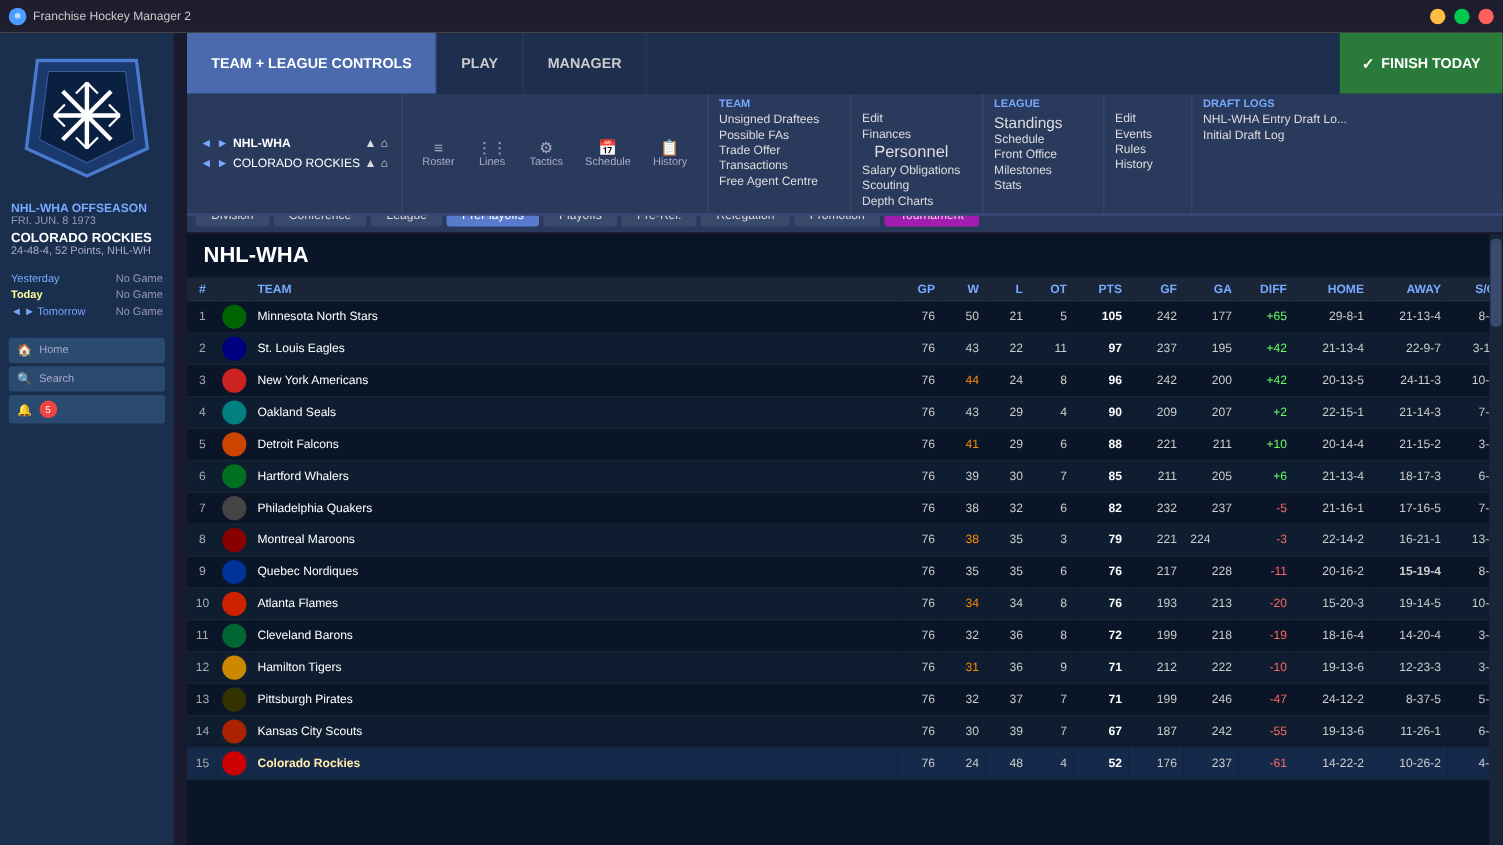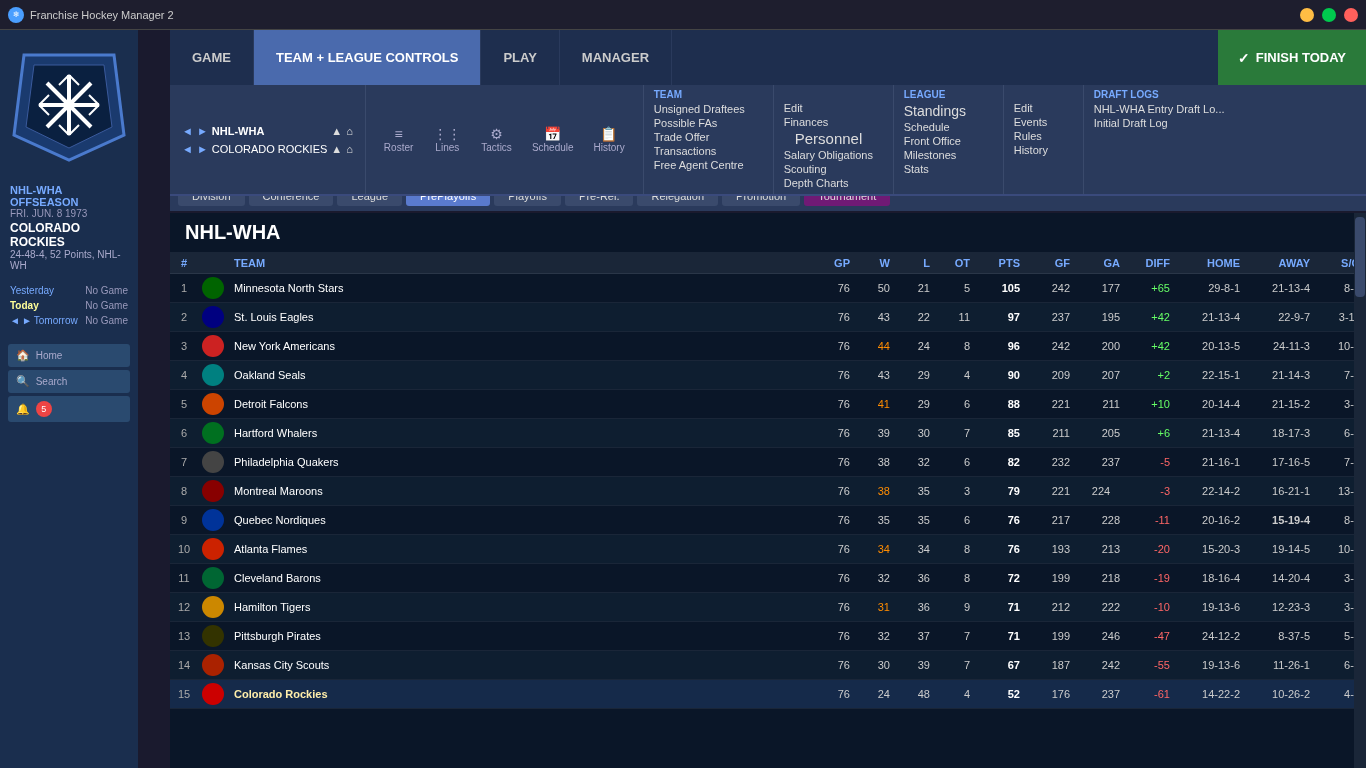--- a/index.html
+++ b/index.html
@@ -15,39 +15,36 @@
   <span style="width:16px;height:16px;background:#4a9eff;border-radius:50%;margin-right:6px;display:inline-flex;align-items:center;justify-content:center;font-size:8px;color:#fff;">❄</span>
   <span style="font-size:11px;color:#ccc;flex:1;">Franchise Hockey Manager 2</span>
   <div style="display:flex;gap:8px;align-items:center;">
     <span style="width:14px;height:14px;background:#ffbd44;border-radius:50%;display:inline-flex;align-items:center;justify-content:center;font-size:9px;cursor:pointer;color:transparent;">─</span>
     <span style="width:14px;height:14px;background:#00ca4e;border-radius:50%;display:inline-flex;align-items:center;justify-content:center;font-size:9px;cursor:pointer;color:transparent;">□</span>
     <span style="width:14px;height:14px;background:#ff605c;border-radius:50%;display:inline-flex;align-items:center;justify-content:center;font-size:9px;cursor:pointer;color:transparent;">✕</span>
   </div>
 </div>
 
 <div style="position:absolute;top:30px;left:170px;right:0;height:55px;background:#1e2e4e;display:flex;align-items:stretch;z-index:150;">
-  <div style="display:flex;align-items:center;justify-content:center;padding:0 22px;font-size:13px;font-weight:bold;color:#ccc;cursor:pointer;border-right:1px solid #2a3a5c;">
-    <span>GAME</span>
-  </div>
   <div style="display:flex;align-items:center;justify-content:center;padding:0 22px;font-size:13px;font-weight:bold;color:#fff;cursor:pointer;border-right:1px solid #2a3a5c;background:#4a6aad;">
     <span>TEAM + LEAGUE CONTROLS</span>
   </div>
   <div style="display:flex;align-items:center;justify-content:center;padding:0 22px;font-size:13px;font-weight:bold;color:#ccc;cursor:pointer;border-right:1px solid #2a3a5c;">
     <span>PLAY</span>
   </div>
   <div style="display:flex;align-items:center;justify-content:center;padding:0 22px;font-size:13px;font-weight:bold;color:#ccc;cursor:pointer;border-right:1px solid #2a3a5c;">
     <span>MANAGER</span>
   </div>
   <div style="margin-left:auto;background:#2a7a3a;display:flex;align-items:center;padding:0 20px;cursor:pointer;font-weight:bold;font-size:13px;color:#fff;gap:6px;">
     <span style="font-size:14px;">✓</span>
     <span>FINISH TODAY</span>
   </div>
 </div>
 
-<div style="position:absolute;top:30px;left:0;width:138px;height:738px;background:#1a2e4e;z-index:100;display:flex;flex-direction:column;">
+<div style="position:absolute;top:30px;left:0;width:158px;height:738px;background:#1a2e4e;z-index:100;display:flex;flex-direction:column;">
 
   <div style="width:130px;height:130px;margin:10px auto;display:flex;align-items:center;justify-content:center;">
     <svg viewBox="0 0 120 120" width="120" height="120">
       <polygon points="15,10 105,10 115,90 60,115 5,90" fill="#1a3a6e" stroke="#4a7acd" stroke-width="3"></polygon>
       <polygon points="25,20 95,20 103,82 60,103 17,82" fill="#0a2040" stroke="#3a5a9c" stroke-width="1"></polygon>
 
       <line x1="60" y1="30" x2="60" y2="90" stroke="white" stroke-width="4"></line>
       <line x1="30" y1="60" x2="90" y2="60" stroke="white" stroke-width="4"></line>
       <line x1="38" y1="38" x2="82" y2="82" stroke="white" stroke-width="4"></line>
       <line x1="82" y1="38" x2="38" y2="82" stroke="white" stroke-width="4"></line>
@@ -190,21 +187,21 @@
 
 <div style="position:absolute;top:181px;left:170px;right:0;background:#2a3a5c;padding:5px 8px;display:flex;gap:4px;z-index:130;">
   <div style="padding:4px 14px;border-radius:3px;cursor:pointer;font-size:11px;color:#ddd;background:#3a4a6c;">Division</div>
   <div style="padding:4px 14px;border-radius:3px;cursor:pointer;font-size:11px;color:#ddd;background:#3a4a6c;">Conference</div>
   <div style="padding:4px 14px;border-radius:3px;cursor:pointer;font-size:11px;color:#ddd;background:#3a4a6c;">League</div>
   <div style="padding:4px 14px;border-radius:3px;cursor:pointer;font-size:11px;color:#fff;background:#5a7acd;">PrePlayoffs</div>
   <div style="padding:4px 14px;border-radius:3px;cursor:pointer;font-size:11px;color:#ddd;background:#3a4a6c;">Playoffs</div>
   <div style="padding:4px 14px;border-radius:3px;cursor:pointer;font-size:11px;color:#ddd;background:#3a4a6c;">Pre-Rel.</div>
   <div style="padding:4px 14px;border-radius:3px;cursor:pointer;font-size:11px;color:#ddd;background:#3a4a6c;">Relegation</div>
   <div style="padding:4px 14px;border-radius:3px;cursor:pointer;font-size:11px;color:#ddd;background:#3a4a6c;">Promotion</div>
-  <div style="padding:4px 14px;border-radius:3px;cursor:pointer;font-size:11px;color:#ddd;background:#701a75;">Tournament</div>
+  <div style="padding:4px 14px;border-radius:3px;cursor:pointer;font-size:11px;color:#ddd;background:#a21caf;">Tournament</div>
 </div>
 
 <div style="position:absolute;top:213px;left:170px;right:0;bottom:0;background:#0a1628;overflow:hidden;">
   <div style="padding:8px 15px;font-size:20px;font-weight:bold;color:#fff;background:#0a1628;border-bottom:1px solid #1a2638;">NHL-WHA</div>
   <div style="overflow-y:auto;height:calc(100% - 45px);">
     <table style="width:100%;border-collapse:collapse;font-size:11px;">
       <thead>
         <tr style="background:#1a2638;">
           <th style="padding:4px 6px;color:#7af;text-align:center;font-weight:bold;border-bottom:1px solid #2a3648;width:28px;position:sticky;top:0;background:#1a2638;">#</th>
           <th style="padding:4px 6px;color:#7af;text-align:left;font-weight:bold;border-bottom:1px solid #2a3648;width:30px;position:sticky;top:0;background:#1a2638;"></th>
@@ -354,21 +351,21 @@
     <td style="padding:3px 4px;width:30px;">
       <div style="width:22px;height:22px;border-radius:50%;background:#880000;display:inline-flex;align-items:center;justify-content:center;font-size:7px;font-weight:bold;color:#fff;vertical-align:middle;overflow:hidden;"></div>
     </td>
     <td style="padding:3px 6px;text-align:left;color:#fff;font-weight:normal;">Montreal Maroons</td>
     <td style="padding:3px 6px;text-align:right;color:#ccc;">76</td>
     <td style="padding:3px 6px;text-align:right;color:#ff8c00;">38</td>
     <td style="padding:3px 6px;text-align:right;color:#ccc;">35</td>
     <td style="padding:3px 6px;text-align:right;color:#ccc;">3</td>
     <td style="padding:3px 6px;text-align:right;color:#fff;font-weight:bold;">79</td>
     <td style="padding:3px 6px;text-align:right;color:#ccc;">221</td>
-    <td style="padding:3px 6px;text-align:center;color:#ccc;">224</td>
+    <td style="padding:3px 6px;text-align:left;color:#ccc;">224</td>
     <td style="padding:3px 6px;text-align:right;color:#ff6666;">-3</td>
     <td style="padding:3px 6px;text-align:right;color:#ccc;">22-14-2</td>
     <td style="padding:3px 6px;text-align:right;color:#ccc;">16-21-1</td>
     <td style="padding:3px 6px;text-align:right;color:#ccc;">13-3</td>
   </tr>
           <tr style="background: rgb(10, 22, 40); border-bottom: 1px solid rgb(26, 38, 56); cursor: pointer;">
     <td style="padding:3px 6px;text-align:center;color:#aaa;width:28px;">9</td>
     <td style="padding:3px 4px;width:30px;">
       <div style="width:22px;height:22px;border-radius:50%;background:#003399;display:inline-flex;align-items:center;justify-content:center;font-size:7px;font-weight:bold;color:#fff;vertical-align:middle;overflow:hidden;"></div>
     </td>

